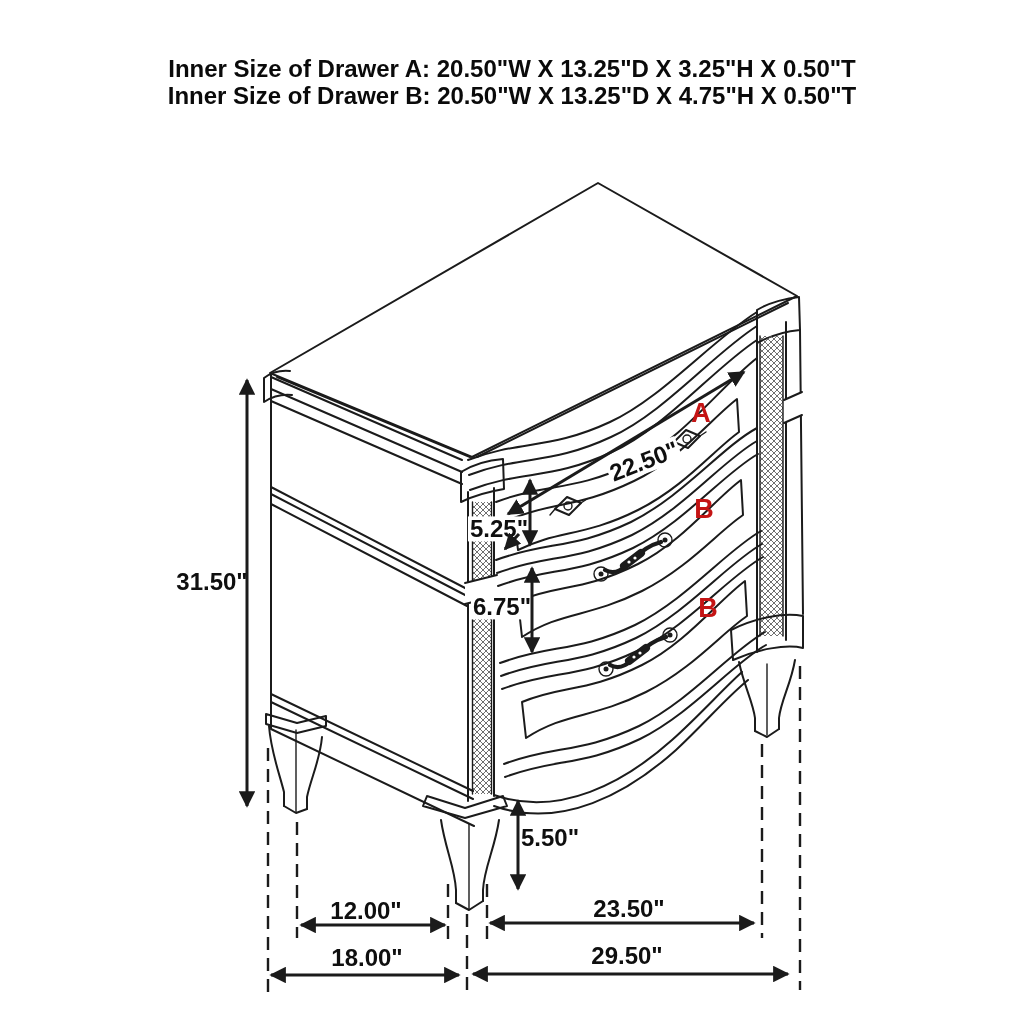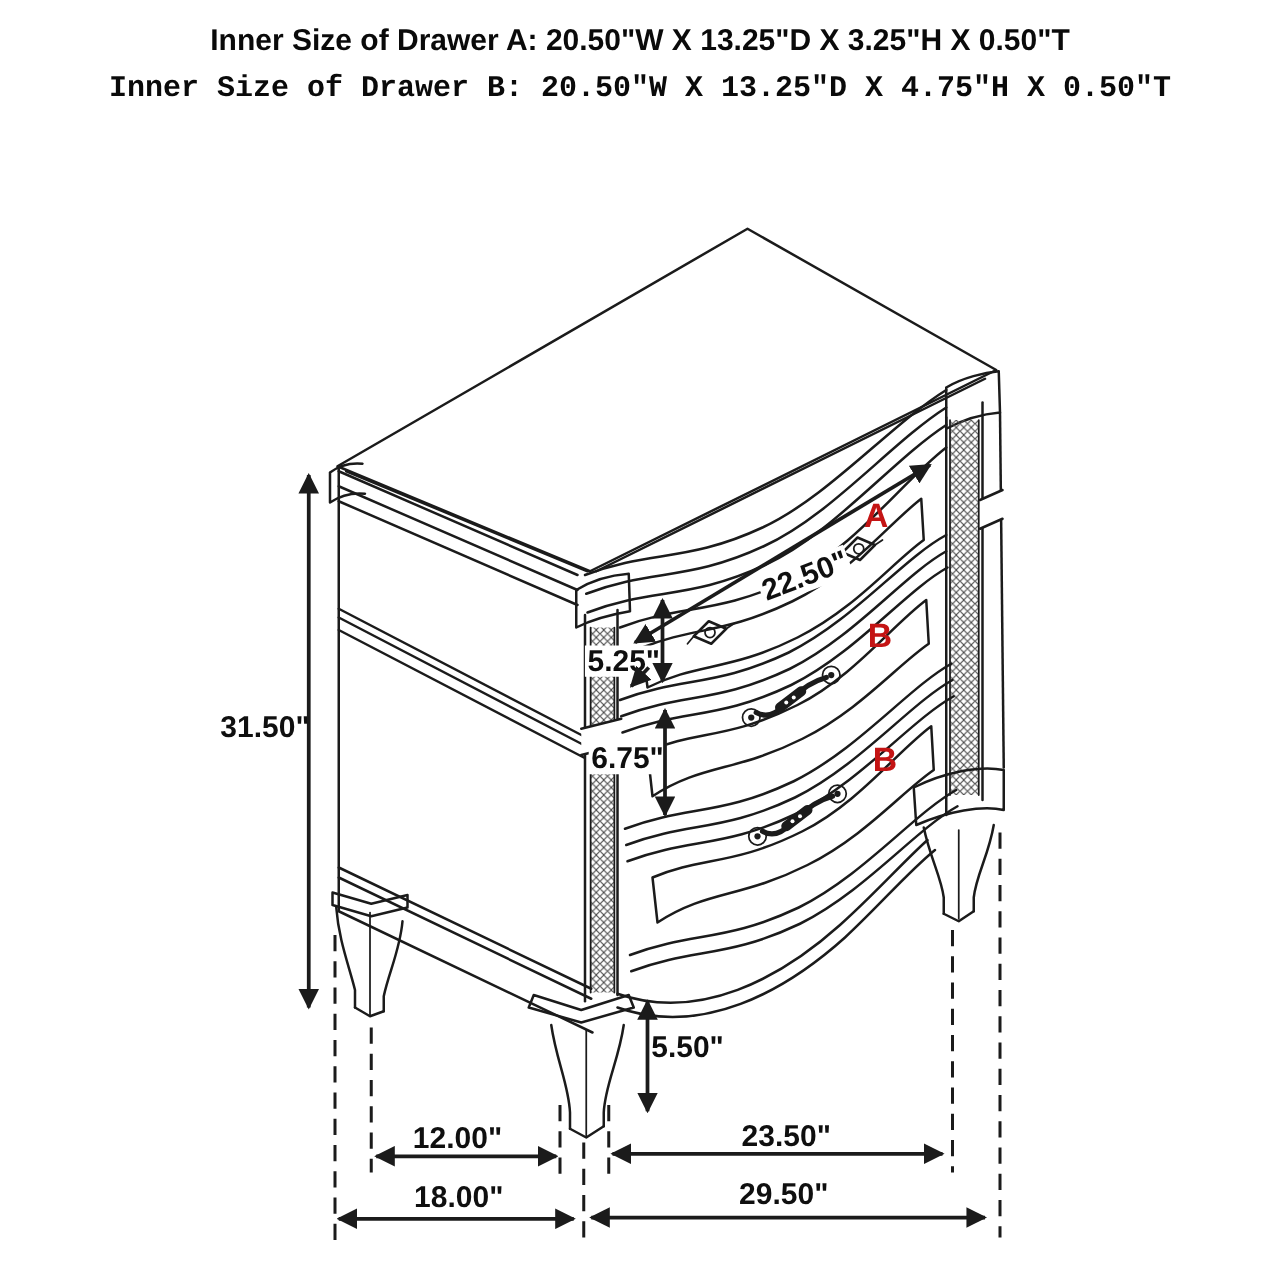--- a/index.html
+++ b/index.html
@@ -5,21 +5,21 @@
   :root { --line:#1b1b1b; --red:#c41414; --bg:#ffffff; }
   * { margin:0; padding:0; box-sizing:border-box; }
   html,body { background:#888; }
   .canvas {
     position:relative; width:1024px; height:1024px; margin:0 auto;
     background:var(--bg); overflow:hidden;
     font-family:"Liberation Sans", sans-serif;
   }
   .hdr {
     position:absolute; left:0; width:100%; text-align:center;
-    font-weight:bold; font-size:24px; color:#0a0a0a; letter-spacing:0px;
+    font-weight:bold; font-size:24px; color:#0a0a0a; letter-spacing:0px;margin-top:36px;
   }
   svg.layer { position:absolute; left:0; top:0; pointer-events:none; }
   .ln  { stroke:var(--line); fill:none; stroke-width:2; stroke-linecap:round; stroke-linejoin:round; }
   .lnt { stroke:var(--line); fill:none; stroke-width:1.4; stroke-linecap:round; }
   .fw  { fill:var(--bg); stroke:none; }
   .dim { stroke:var(--line); fill:none; stroke-width:3; }
   .dsh { stroke:var(--line); fill:none; stroke-width:2.4; stroke-dasharray:13 8; }
   .dot { fill:var(--line); }
   .wdot{ fill:var(--bg); }
   .dim-label {
@@ -33,21 +33,21 @@
     font-weight:bold; font-size:27px; line-height:1; color:var(--red);
     white-space:nowrap;
   }
 </style>
 </head>
 <body>
 
 <div class="canvas">
 
   <div class="hdr" style="top:19px;">Inner Size of Drawer A: 20.50"W X 13.25"D X 3.25"H X 0.50"T</div>
-  <div class="hdr" style="top:58px;font-family:Liberation Mono, monospace;">Inner Size of Drawer B: 20.50"W X 13.25"D X 4.75"H X 0.50"T</div>
+  <div class="hdr" style="top:46px;">Inner Size of Drawer B: 20.50"W X 13.25"D X 4.75"H X 0.50"T</div>
 
   <svg class="layer" width="1024" height="1024" viewBox="0 0 1024 1024">
     <defs>
       <pattern id="mesh" width="6" height="6" patternUnits="userSpaceOnUse">
         <path d="M0 3 L3 0 L6 3 L3 6 Z" fill="none" stroke="#4a4a4a" stroke-width="0.8"></path>
       </pattern>
       <marker id="arw" viewBox="0 0 10 10" refX="9" refY="5" markerWidth="5.5" markerHeight="5.5" orient="auto-start-reverse">
         <path d="M0 0 L10 5 L0 10 Z" fill="#1b1b1b"></path>
       </marker>
     </defs>

